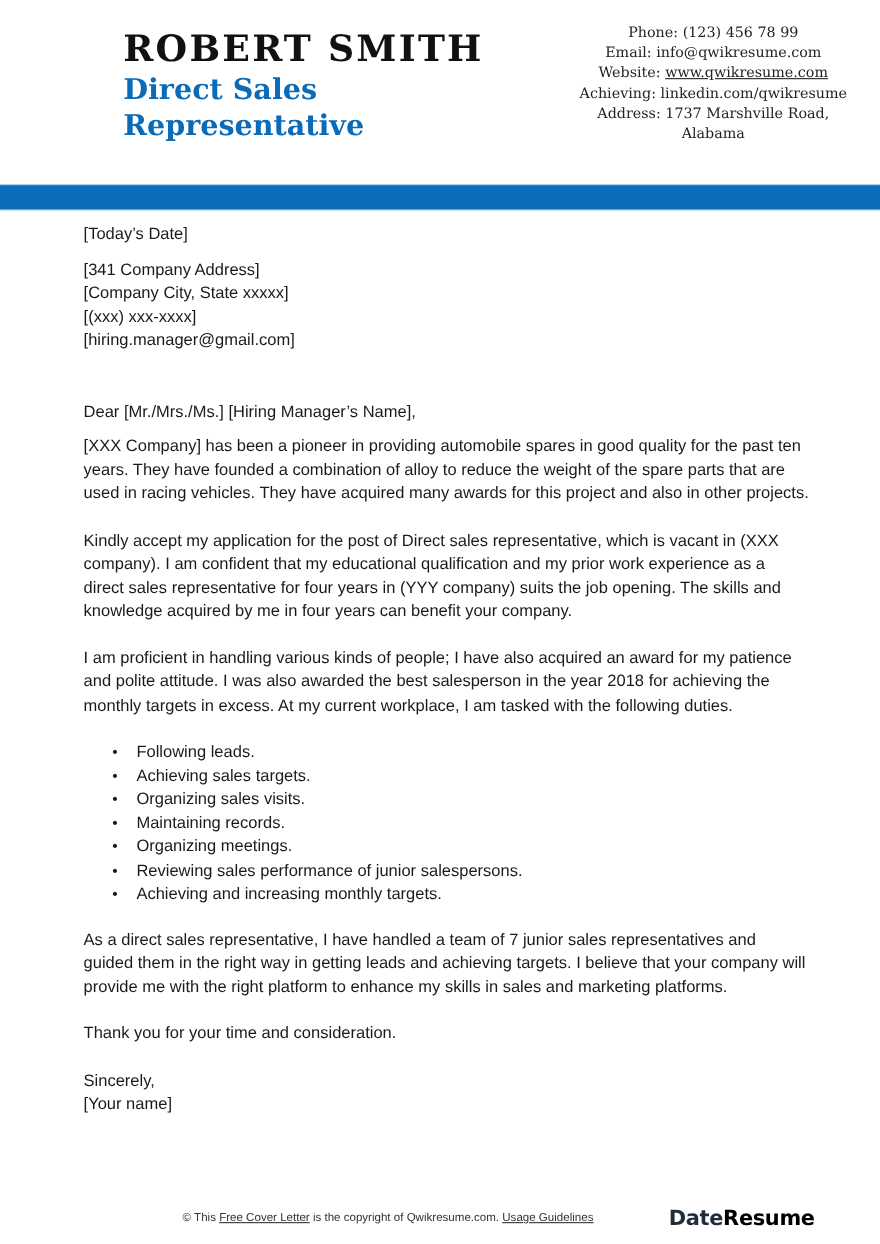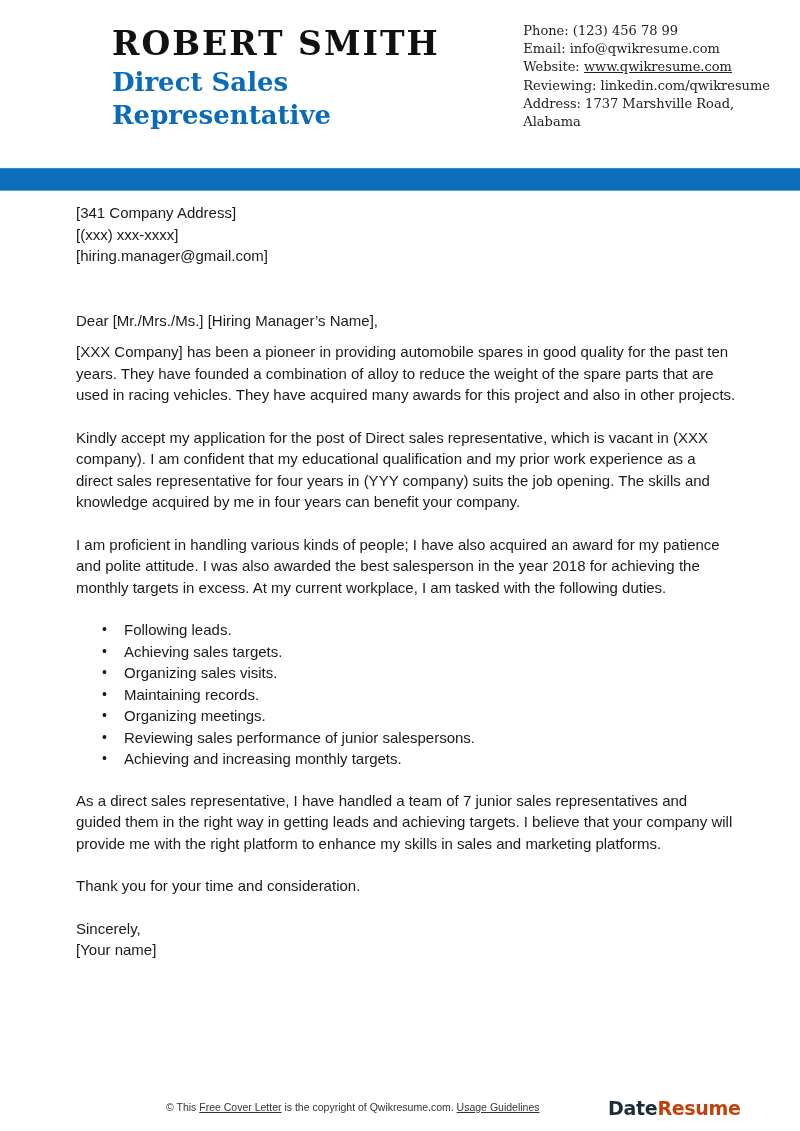--- a/index.html
+++ b/index.html
@@ -13,21 +13,21 @@
     font-family: "DejaVu Serif", serif; font-weight: bold;
     font-size: 33px; letter-spacing: 2px; color: #111;
     margin: 0; line-height: 40px;
   }
   .title {
     position: absolute; left: 76px; top: 66px;
     font-family: "DejaVu Serif", serif; font-weight: bold;
     font-size: 26px; line-height: 33px; color: #0a6bb8; width: 300px;
   }
   .contact {
-    position: absolute; right: 66px; top: 22px; text-align: left;
+    position: absolute; right: 66px; top: 22px; text-align: center;
     font-family: "DejaVu Serif", serif; font-size: 13px; line-height: 18.2px; color: #222;
   }
   .contact .row { display: block; }
   .contact a { color: #222; text-decoration: underline; }
   .band {
     position: absolute; left: 0; top: 168px; width: 800px; height: 23px;
     background: #0a6ebd; border-top: 1px solid #3a86c8; border-bottom: 1px solid #5fa2d6;
     box-sizing: border-box;
   }
   .body {
@@ -51,43 +51,45 @@
   .copyright {
     position: absolute; left: 166px; top: 4px;
     font-family: "Liberation Sans", sans-serif; font-size: 10.5px; color: #333; text-align: right;
   }
   .copyright a { color: #333; text-decoration: underline; }
   .logo {
     position: absolute; left: 608px; top: 0px;
     font-family: "DejaVu Sans", sans-serif; font-size: 19px; font-weight: bold; letter-spacing: -0.3px;
   }
   .logo .qwik { color: #1f2d3a; }
-  .logo .resume { color: #c2410c; }
+  .logo .resume { color: #000000; }
 </style>
 </head>
 <body>
 
 <div class="header">
   <h1 class="name">ROBERT SMITH</h1>
   <div class="title">Direct Sales Representative</div>
   <div class="contact">
     <span class="row"><span>Phone:</span> <span>(123) 456 78 99</span></span>
     <span class="row"><span>Email:</span> <span>info@qwikresume.com</span></span>
     <span class="row"><span>Website:</span> <a>www.qwikresume.com</a></span>
-    <span class="row"><span>Reviewing:</span> <span>linkedin.com/qwikresume</span></span>
+    <span class="row"><span>Achieving:</span> <span>linkedin.com/qwikresume</span></span>
     <span class="row"><span>Address:</span> <span>1737 Marshville Road,</span></span>
     <span class="row">Alabama</span>
   </div>
 </div>
 
 <div class="band"></div>
 
 <div class="body">
+  <p class="date">[Today’s Date]</p>
   <p>
     <span class="addr-line">[341 Company Address]</span>
+    <span class="addr-line">[Company City, State xxxxx]</span>
     <span class="addr-line">[(xxx) xxx-xxxx]</span>
     <span class="addr-line">[hiring.manager@gmail.com]</span>
   </p>
   <p class="salutation">Dear [Mr./Mrs./Ms.] [Hiring Manager’s Name],</p>
   <p class="para">[XXX Company] has been a pioneer in providing automobile spares in good quality for the past ten years. They have founded a combination of alloy to reduce the weight of the spare parts that are used in racing vehicles. They have acquired many awards for this project and also in other projects.</p>
   <p class="para">Kindly accept my application for the post of Direct sales representative, which is vacant in (XXX company). I am confident that my educational qualification and my prior work experience as a direct sales representative for four years in (YYY company) suits the job opening. The skills and knowledge acquired by me in four years can benefit your company.</p>
   <p class="para">I am proficient in handling various kinds of people; I have also acquired an award for my patience and polite attitude. I was also awarded the best salesperson in the year 2018 for achieving the monthly targets in excess. At my current workplace, I am tasked with the following duties.</p>
   <ul class="duties">
     <li>Following leads.</li>
     <li>Achieving sales targets.</li>

